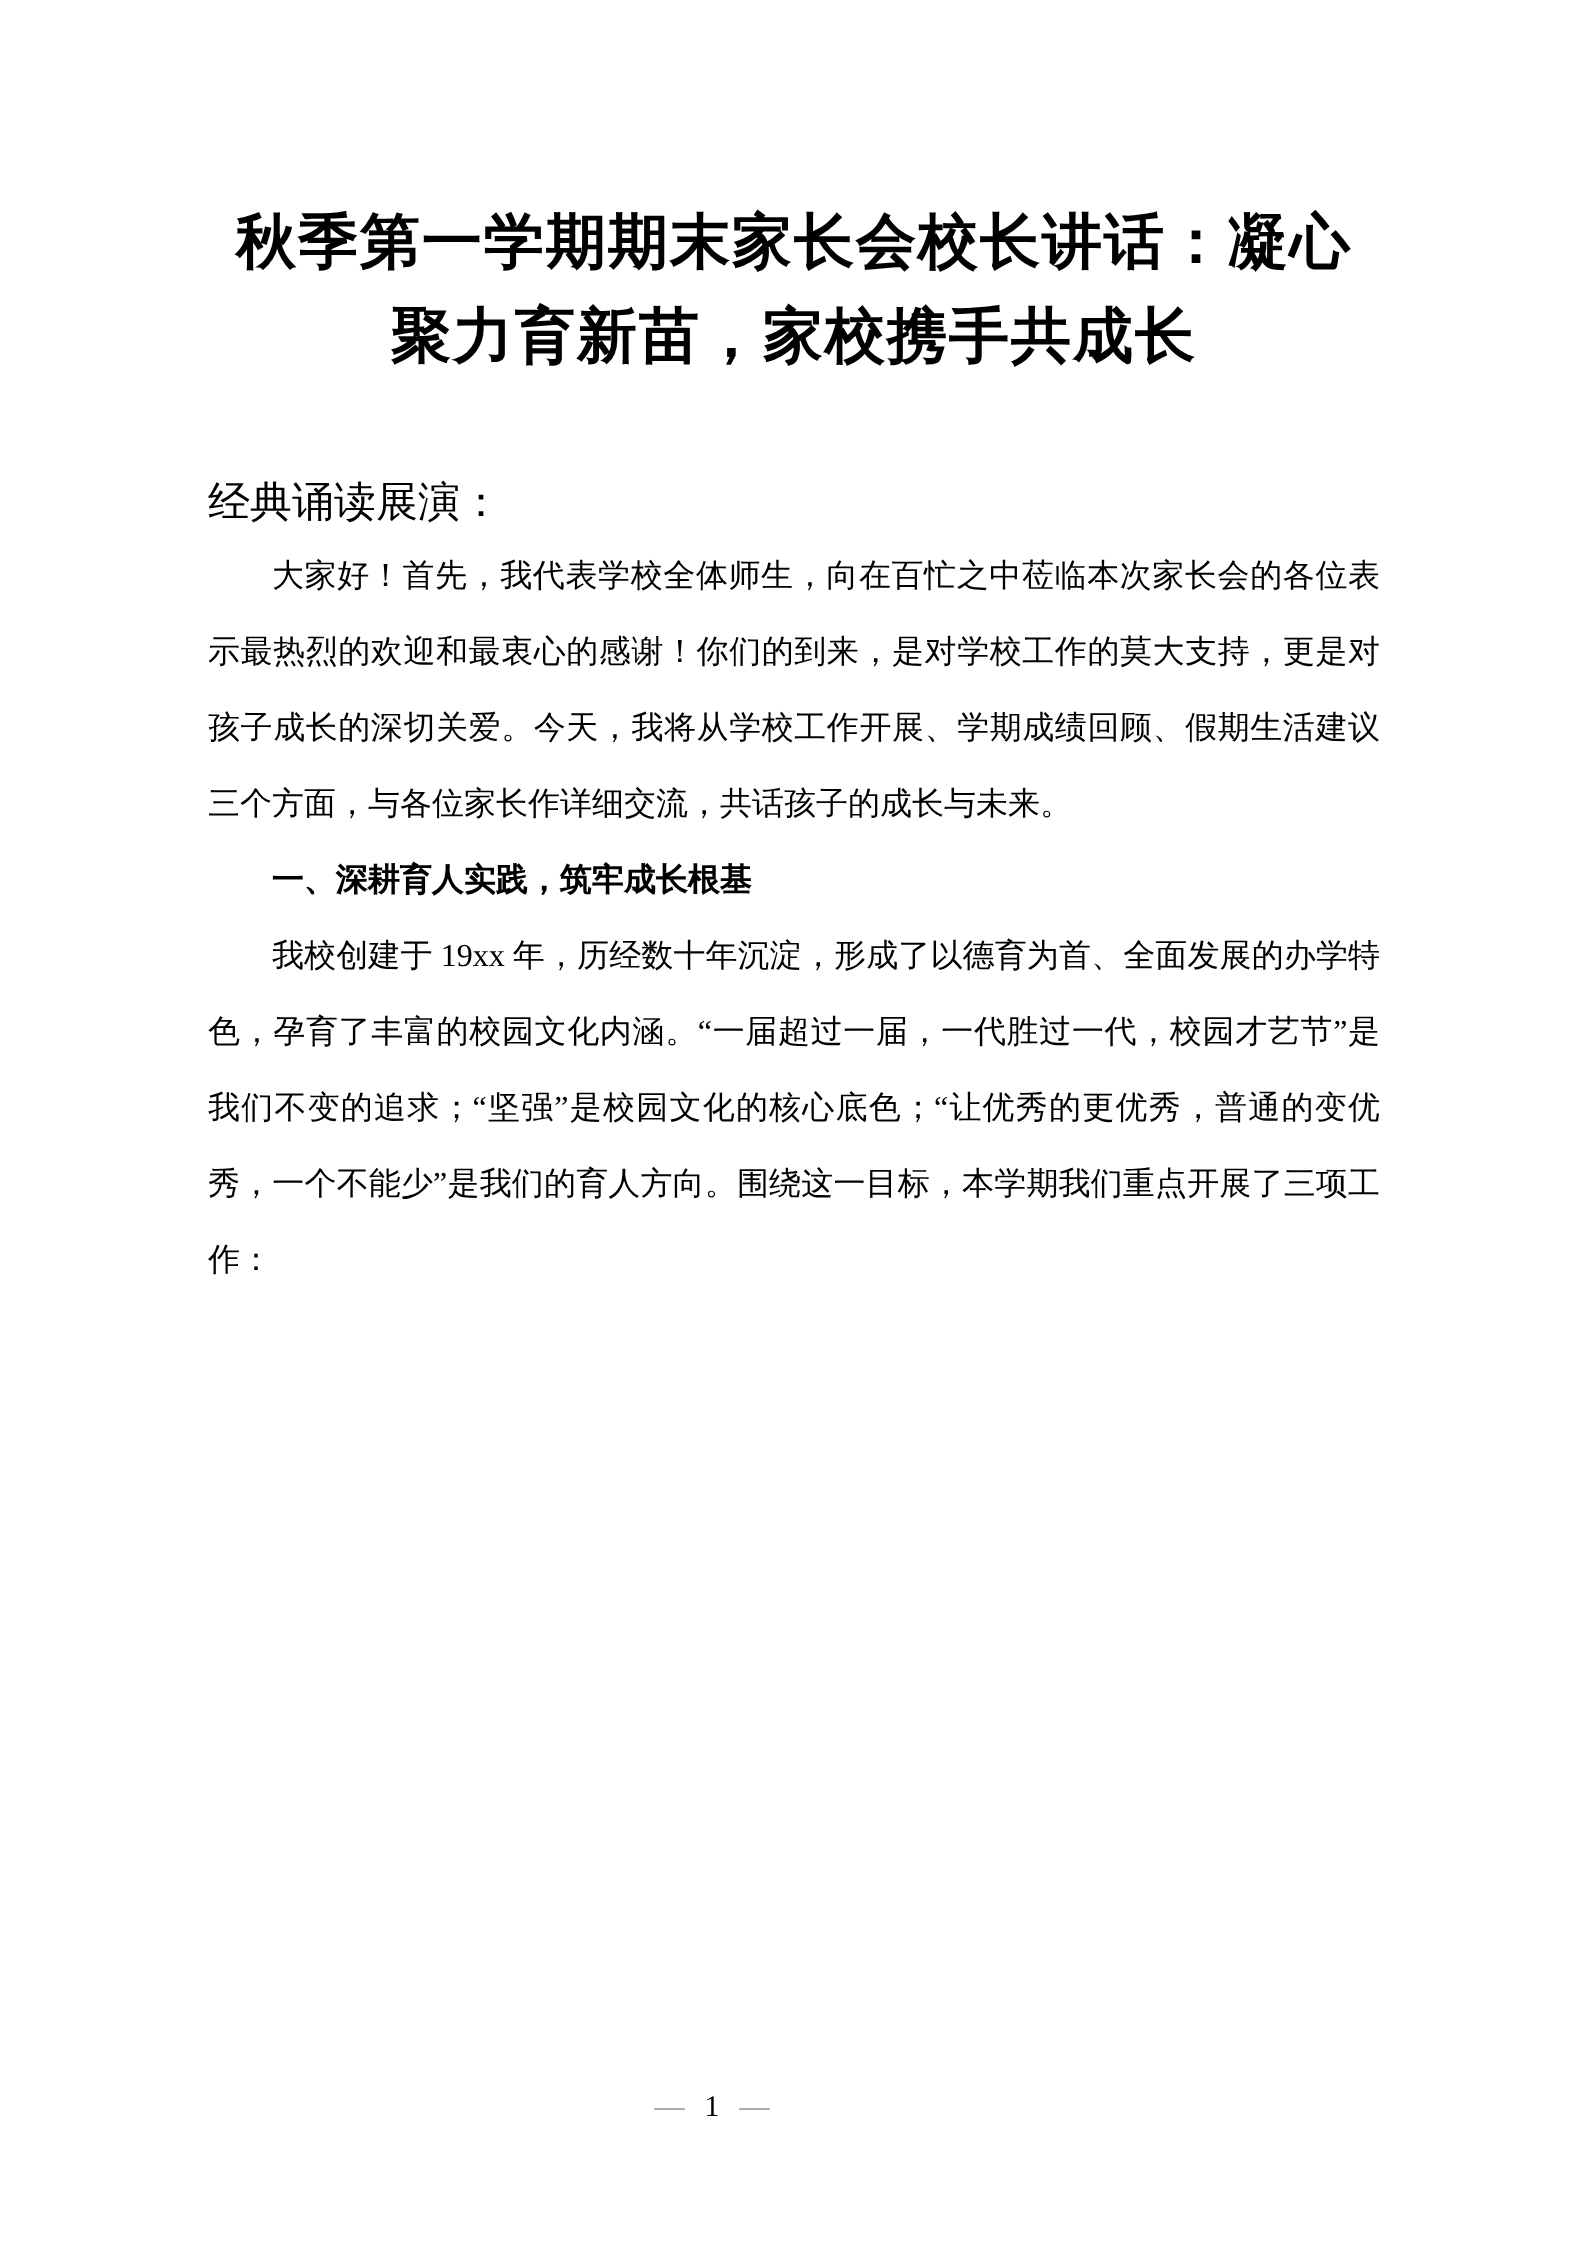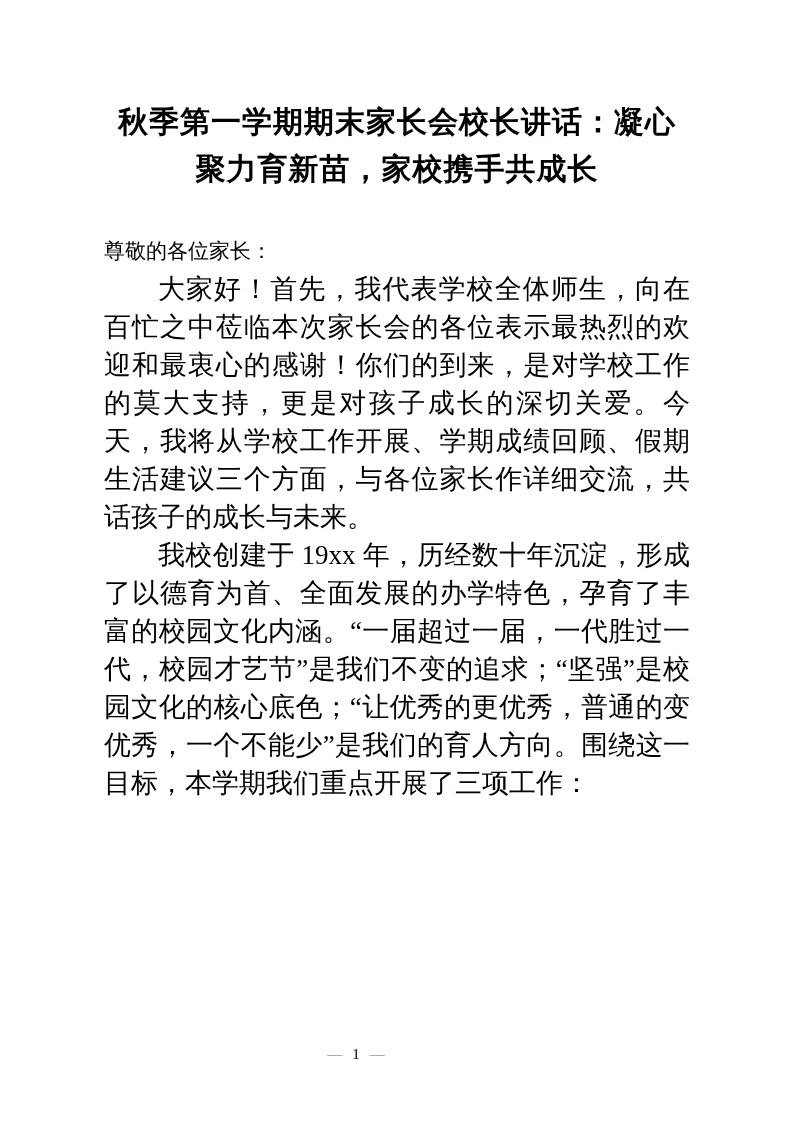--- a/index.html
+++ b/index.html
@@ -31,21 +31,21 @@
     letter-spacing: 1px;
     margin: 0 0 40px 0;
   }
   .salutation {
     font-size: 21px;
     line-height: 38px;
     margin: 0;
   }
   .doc-body p {
     margin: 0;
-    font-size: 27px;
+    font-size: 16px;
     line-height: 38px;
     text-align: justify;
     text-indent: 2em;
   }
   .doc-body p.paragraph {
     font-family: "Liberation Serif", serif;
     font-weight: normal;
   }
   .doc-body p.heading1 {
     font-family: "Liberation Sans", sans-serif;
@@ -73,22 +73,23 @@
     color: #000000;
     padding: 0 4px;
   }
 </style>
 </head>
 <body>
 
 <div class="page">
   <div class="content">
     <h1 class="doc-title">秋季第一学期期末家长会校长讲话：凝心聚力育新苗，家校携手共成长</h1>
-    <p class="salutation">尊敬的各位家长：</p>
+    <p class="salutation">经典诵读展演：</p>
     <div class="doc-body">
         <p class="paragraph">大家好！首先，我代表学校全体师生，向在百忙之中莅临本次家长会的各位表示最热烈的欢迎和最衷心的感谢！你们的到来，是对学校工作的莫大支持，更是对孩子成长的深切关爱。今天，我将从学校工作开展、学期成绩回顾、假期生活建议三个方面，与各位家长作详细交流，共话孩子的成长与未来。</p>
+        <p class="heading1">一、深耕育人实践，筑牢成长根基</p>
         <p class="paragraph">我校创建于 19xx 年，历经数十年沉淀，形成了以德育为首、全面发展的办学特色，孕育了丰富的校园文化内涵。“一届超过一届，一代胜过一代，校园才艺节”是我们不变的追求；“坚强”是校园文化的核心底色；“让优秀的更优秀，普通的变优秀，一个不能少”是我们的育人方向。围绕这一目标，本学期我们重点开展了三项工作：</p>
       </div>
   </div>
   <div class="footer">
     <span class="dash">—</span><span class="page-num">1</span><span class="dash">—</span>
   </div>
 </div>
 
 </body></html>

